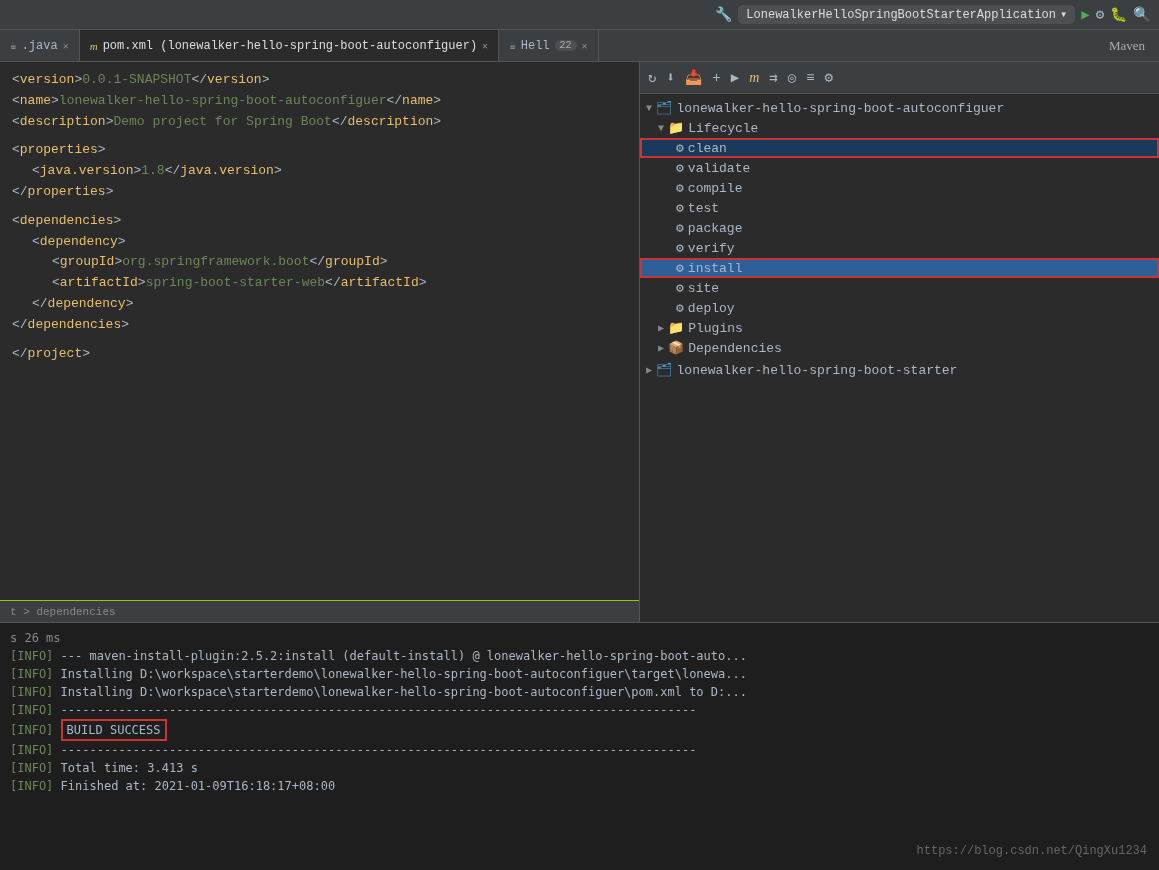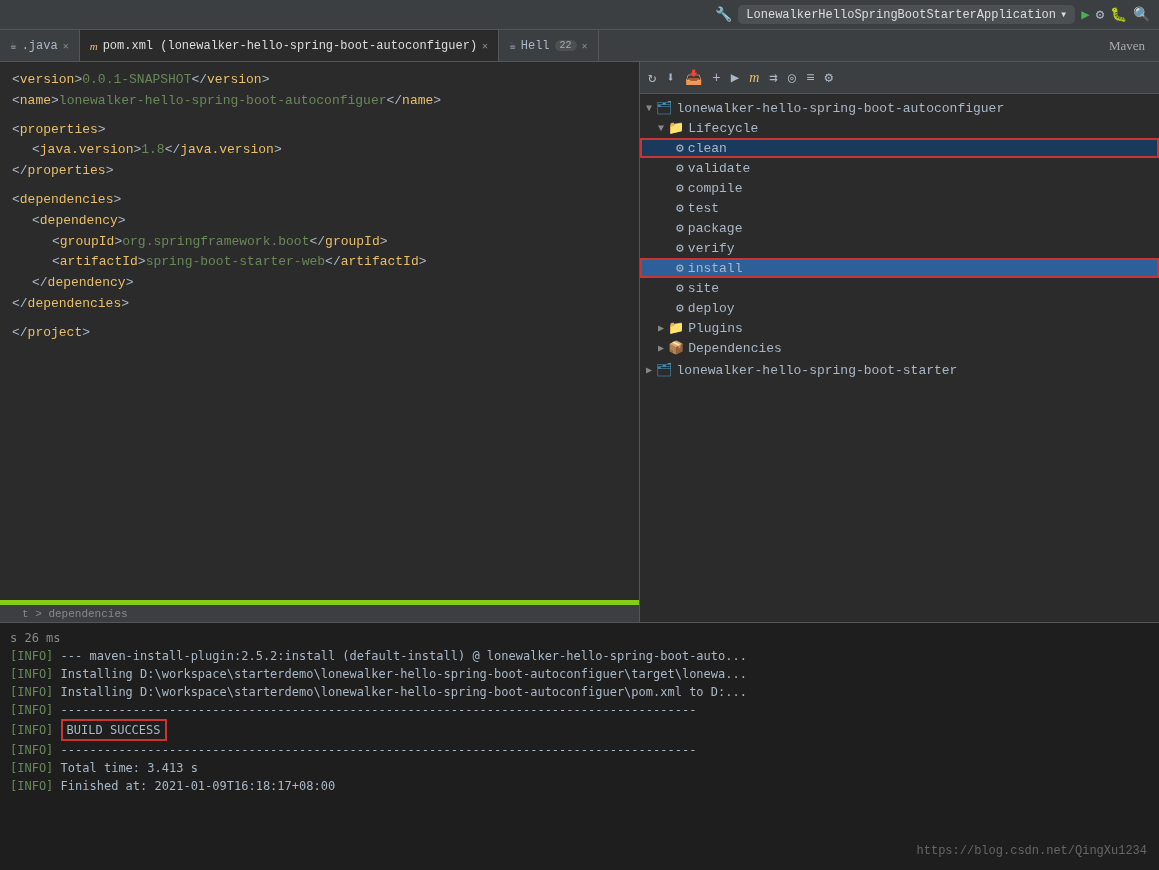--- a/index.html
+++ b/index.html
@@ -117,24 +117,24 @@
     .xml-tag { color: #e8bf6a; }
     .xml-value { color: #6a8759; }
     .xml-bracket { color: #a9b7c6; }
     .indent1 { margin-left: 20px; }
     .indent2 { margin-left: 40px; }
 
     
     .editor-status {
       height: 22px;
       background: #3c3f41;
-      border-top: 5px solid #84cc16;
-      display: flex;
-      align-items: center;
-      padding: 0 22px;
+      border-top: 1px solid #84cc16;
+      display: flex;
+      align-items: center;
+      padding: 0 10px;
       font-size: 11px;
       color: #888;
       gap: 6px;
     }
 
     
     .maven-panel {
       flex: 1;
       background: #2b2b2b;
       display: flex;
@@ -256,20 +256,23 @@
 <div class="main-content">
 
   <div class="editor-panel">
     <div class="editor-scroll">
 
       <div>
         <span class="xml-bracket">&lt;</span><span class="xml-tag">version</span><span class="xml-bracket">&gt;</span><span class="xml-value">0.0.1-SNAPSHOT</span><span class="xml-bracket">&lt;/</span><span class="xml-tag">version</span><span class="xml-bracket">&gt;</span>
       </div>
       <div>
         <span class="xml-bracket">&lt;</span><span class="xml-tag">name</span><span class="xml-bracket">&gt;</span><span class="xml-value">lonewalker-hello-spring-boot-autoconfiguer</span><span class="xml-bracket">&lt;/</span><span class="xml-tag">name</span><span class="xml-bracket">&gt;</span>
+      </div>
+      <div>
+        <span class="xml-bracket">&lt;</span><span class="xml-tag">description</span><span class="xml-bracket">&gt;</span><span class="xml-value">Demo project for Spring Boot</span><span class="xml-bracket">&lt;/</span><span class="xml-tag">description</span><span class="xml-bracket">&gt;</span>
       </div>
       <div style="height:8px"></div>
       <div>
         <span class="xml-bracket">&lt;</span><span class="xml-tag">properties</span><span class="xml-bracket">&gt;</span>
       </div>
       <div class="indent1">
         <span class="xml-bracket">&lt;</span><span class="xml-tag">java.version</span><span class="xml-bracket">&gt;</span><span class="xml-value">1.8</span><span class="xml-bracket">&lt;/</span><span class="xml-tag">java.version</span><span class="xml-bracket">&gt;</span>
       </div>
       <div>
         <span class="xml-bracket">&lt;/</span><span class="xml-tag">properties</span><span class="xml-bracket">&gt;</span>

